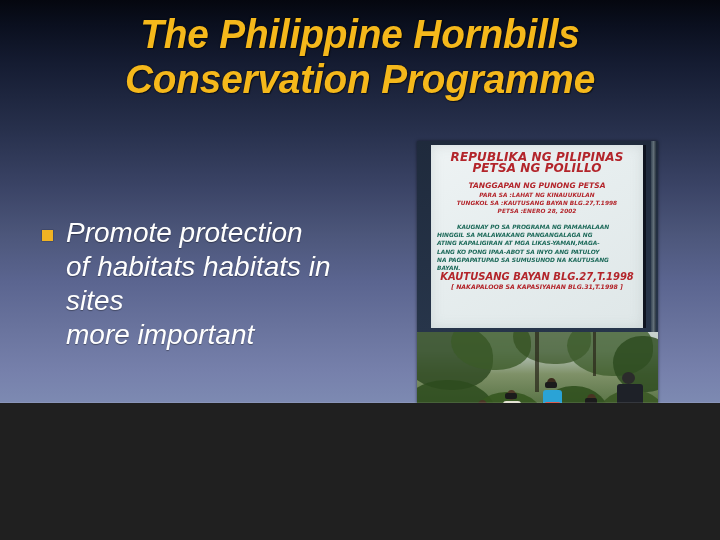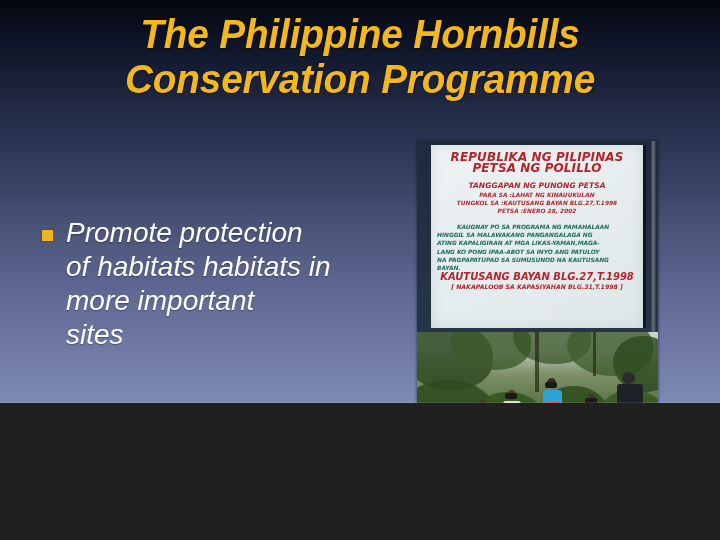--- a/index.html
+++ b/index.html
@@ -250,22 +250,22 @@
     <span class="tline">The Philippine Hornbills</span>
     <span class="tline">Conservation Programme</span>
   </div>
 
   <div id="body">
     <div class="bullet-row">
       <div class="bullet-marker"></div>
       <div class="bullet-text">
         <span class="bline">Promote protection</span>
         <span class="bline">of habitats habitats in</span>
+        <span class="bline">sites</span>
         <span class="bline">more important</span>
-        <span class="bline">sites</span>
       </div>
     </div>
   </div>
 
   <div id="photo-block">
 
     <div id="sign-photo">
       <div id="sign-pole"></div>
       <div id="sign-board">
         <div class="sign-inner">

